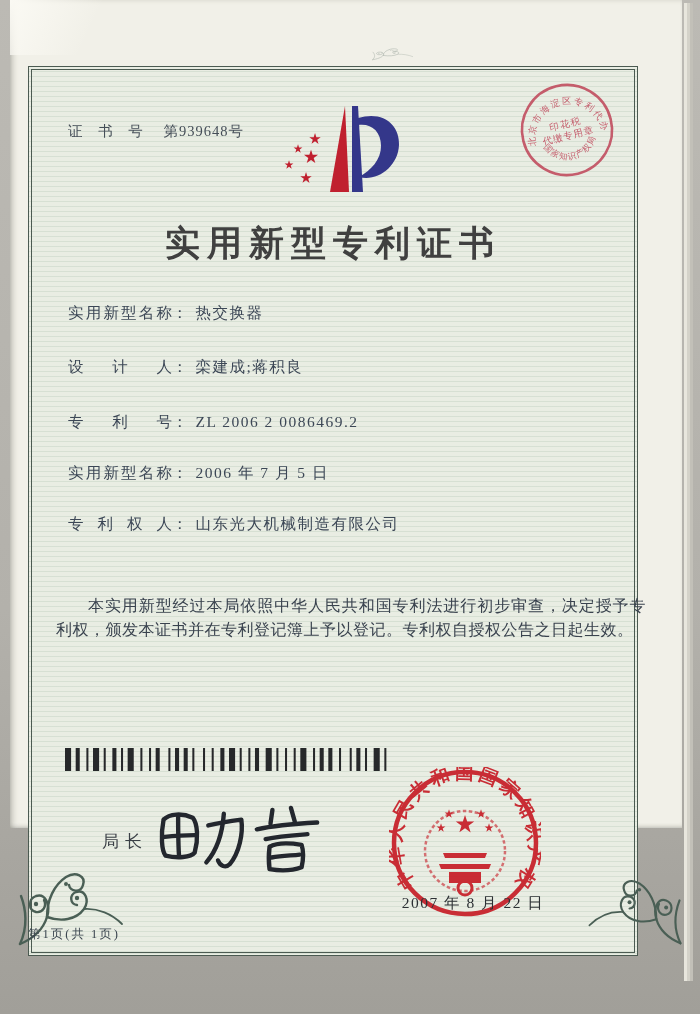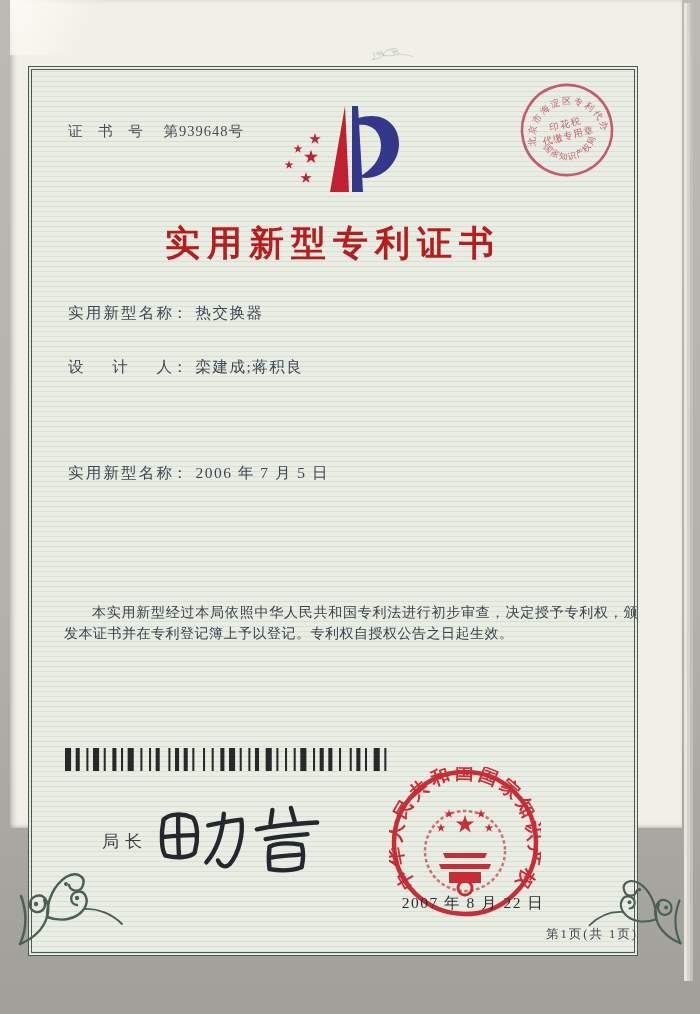--- a/index.html
+++ b/index.html
@@ -18,39 +18,39 @@
   
   .frame{position:absolute;left:18px;top:66px;width:610px;height:890px;box-sizing:border-box;
          border:4px double #4b5a51;
          background-color:#e9ede3;
          background-image:repeating-linear-gradient(0deg,rgba(122,160,132,.17) 0 1px,rgba(122,160,132,0) 1px 5px);}
   .flourish{position:absolute;z-index:2;color:#4a5f55;}
   
   .certno{position:absolute;left:58px;top:122px;font-size:14.5px;color:#454e58;letter-spacing:1px;z-index:3;}
   .certno .lbl{letter-spacing:6px;margin-right:10px;}
   .title{position:absolute;left:18px;top:220px;width:610px;text-align:center;
-         font-size:35px;font-weight:600;letter-spacing:7px;color:#b91c1c;z-index:3;}
+         font-size:35px;font-weight:600;letter-spacing:7px;color:#404040;z-index:3;}
   .field{position:absolute;left:58px;font-size:15.5px;color:#3c4756;z-index:3;white-space:nowrap;}
   .flabel{display:inline-block;width:104px;text-align:justify;text-align-last:justify;vertical-align:bottom;}
   .colon{margin-right:8px;}
   .fvalue{letter-spacing:1.5px;}
   .bodytext{position:absolute;left:42px;top:590px;width:598px;z-index:3;}
-  .bodytext p{margin:12px;text-indent:2em;font-size:14px;line-height:1.5;
+  .bodytext p{margin:4px;text-indent:2em;font-size:16px;line-height:1.5;
               text-align:justify;color:#39424e;letter-spacing:.5px;}
   .barcode{position:absolute;left:55px;top:748px;width:328px;height:24px;z-index:3;}
   .signer{position:absolute;left:92px;top:830px;font-size:17px;letter-spacing:6px;color:#3a3f46;z-index:4;text-align:center;}
   .signature{position:absolute;left:138px;top:796px;z-index:4;}
   .seal-small{position:absolute;left:509px;top:82px;width:96px;height:96px;
               transform:rotate(-14deg);z-index:4;opacity:.85;}
   .seal-small svg{mix-blend-mode:multiply;}
   .seal-main{position:absolute;left:379px;top:767px;width:152px;height:152px;z-index:3;opacity:.95;}
   .seal-main svg{mix-blend-mode:multiply;}
   .issue-date{position:absolute;left:378px;top:893px;width:170px;text-align:center;
               font-size:15.5px;letter-spacing:1.5px;color:#2c3034;z-index:5;}
-  .footer{position:absolute;left:18px;top:926px;width:610px;text-align:right;
+  .footer{position:absolute;left:18px;top:926px;width:610px;text-align:left;
           font-size:12.5px;color:#3c4650;letter-spacing:2px;z-index:3;}
   .logo{position:absolute;left:258px;top:100px;z-index:3;}
 </style>
 </head>
 <body>
 
 <div class="photo">
   <div class="paper">
     <div class="curl"></div>
 
@@ -120,22 +120,28 @@
     </div>
 
     <div class="title">实用新型专利证书</div>
 
     <div class="field" style="top:303px">
       <span class="flabel">实用新型名称</span><span class="colon">：</span><span class="fvalue">热交换器</span>
     </div>
     <div class="field" style="top:357px">
       <span class="flabel">设 计 人</span><span class="colon">：</span><span class="fvalue">栾建成;蒋积良</span>
     </div>
+    <div class="field" style="top:412px">
+      <span class="flabel">专 利 号</span><span class="colon">：</span><span class="fvalue">ZL 2006 2 0086469.2</span>
+    </div>
     <div class="field" style="top:463px">
       <span class="flabel">实用新型名称</span><span class="colon">：</span><span class="fvalue">2006 年 7 月 5 日</span>
+    </div>
+    <div class="field" style="top:514px">
+      <span class="flabel">专 利 权 人</span><span class="colon">：</span><span class="fvalue">山东光大机械制造有限公司</span>
     </div>
 
     <div class="bodytext">
       <p>本实用新型经过本局依照中华人民共和国专利法进行初步审查，决定授予专利权，颁发本证书并在专利登记簿上予以登记。专利权自授权公告之日起生效。</p>
     </div>
 
     <div class="barcode">
       <svg id="bc" width="328" height="24" preserveAspectRatio="none" viewBox="0 0 306.8 24">
           <rect x="0" y="0" width="5.699999999999999" height="23" fill="#26282a"></rect>
           <rect x="10" y="0" width="3.8" height="23" fill="#26282a"></rect>

